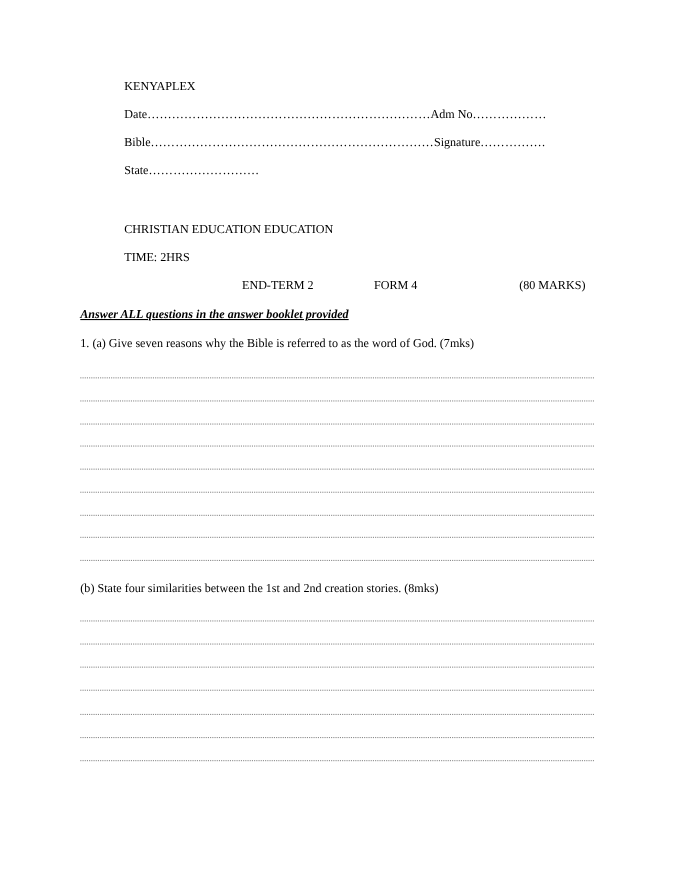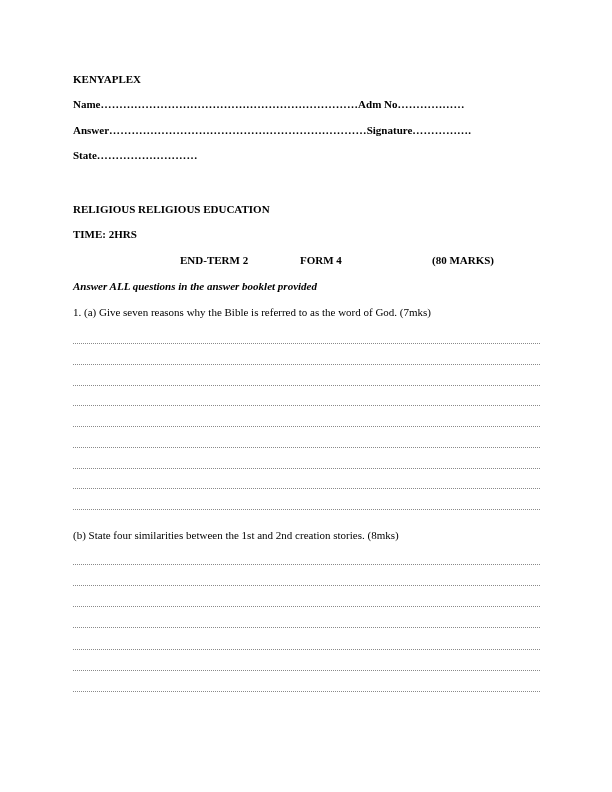--- a/index.html
+++ b/index.html
@@ -15,55 +15,56 @@
       font-family: "Liberation Serif", "DejaVu Serif", serif;
       color: #000000;
       font-size: 11px;
     }
     .row {
       position: absolute;
       left: 73px;
       white-space: nowrap;
       line-height: 13px;
     }
-    .bold { font-weight: bold; }
+    .bold { font-weight: normal; margin-left: 40px; }
     .heading-row span { position: absolute; top: 0; white-space: nowrap; }
     .instr {
       font-weight: bold;
       font-style: italic;
+      text-decoration: underline;
     }
     .answer-line {
       position: absolute;
       left: 73px;
       width: 467px;
       height: 0;
       border-top: 1px dotted #8a8a8a;
     }
     .field-dots { letter-spacing: 0.2px; }
   </style>
 </head>
 <body>
 
 <div>
 
   <div class="row bold" style="top:73px;">KENYAPLEX</div>
 
   <div class="row bold" style="top:98px;">
-    <span>Name</span><span class="field-dots">……………………………………………………………</span><span>Adm No</span><span class="field-dots">………………</span>
+    <span>Date</span><span class="field-dots">……………………………………………………………</span><span>Adm No</span><span class="field-dots">………………</span>
   </div>
 
   <div class="row bold" style="top:124px;">
-    <span>Answer</span><span class="field-dots">……………………………………………………………</span><span>Signature</span><span class="field-dots">…………….</span>
+    <span>Bible</span><span class="field-dots">……………………………………………………………</span><span>Signature</span><span class="field-dots">…………….</span>
   </div>
 
   <div class="row bold" style="top:149px;">
     <span>State</span><span class="field-dots">………………………</span>
   </div>
 
-  <div class="row bold" style="top:203px;">RELIGIOUS RELIGIOUS EDUCATION</div>
+  <div class="row bold" style="top:203px;">CHRISTIAN EDUCATION EDUCATION</div>
 
   <div class="row bold" style="top:228px;">TIME: 2HRS</div>
 
   <div class="row bold heading-row" style="top:254px; left:0; width:544px; height:13px;">
     <span style="left:180px;">END-TERM 2</span>
     <span style="left:300px;">FORM 4</span>
     <span style="left:432px;">(80 MARKS)</span>
   </div>
 
   <div class="row instr" style="top:280px;">Answer ALL questions in the answer booklet provided</div>

